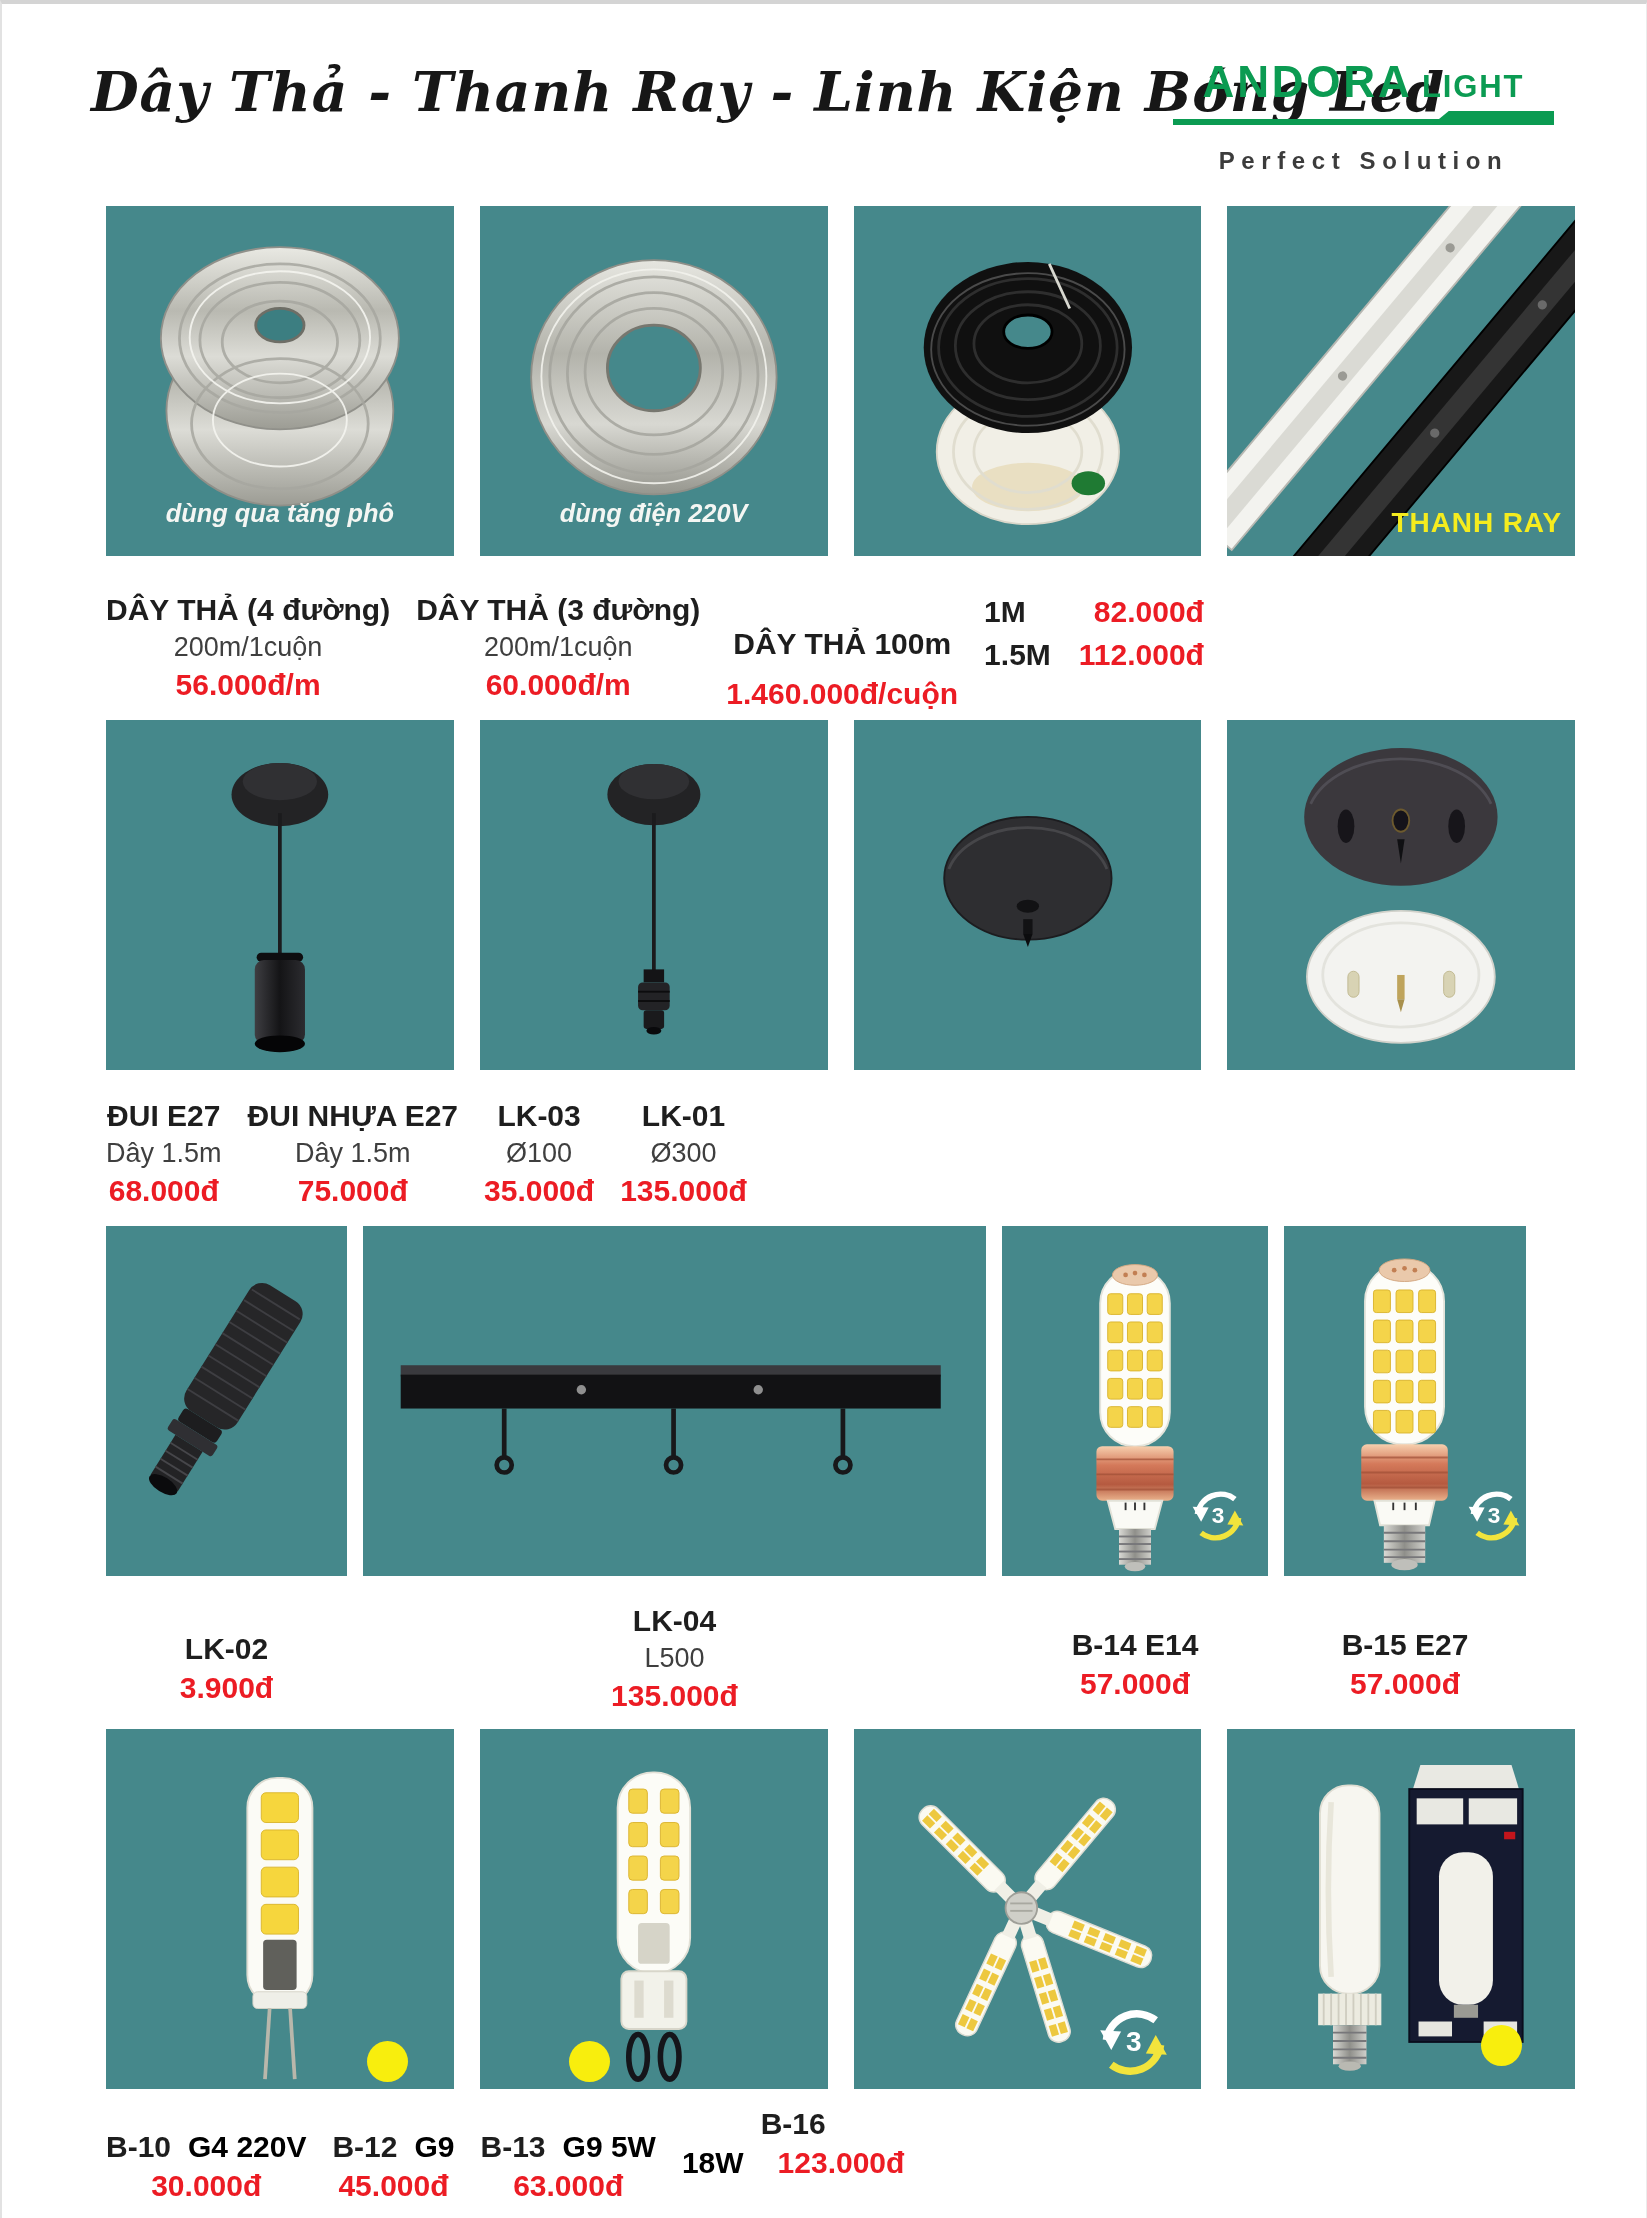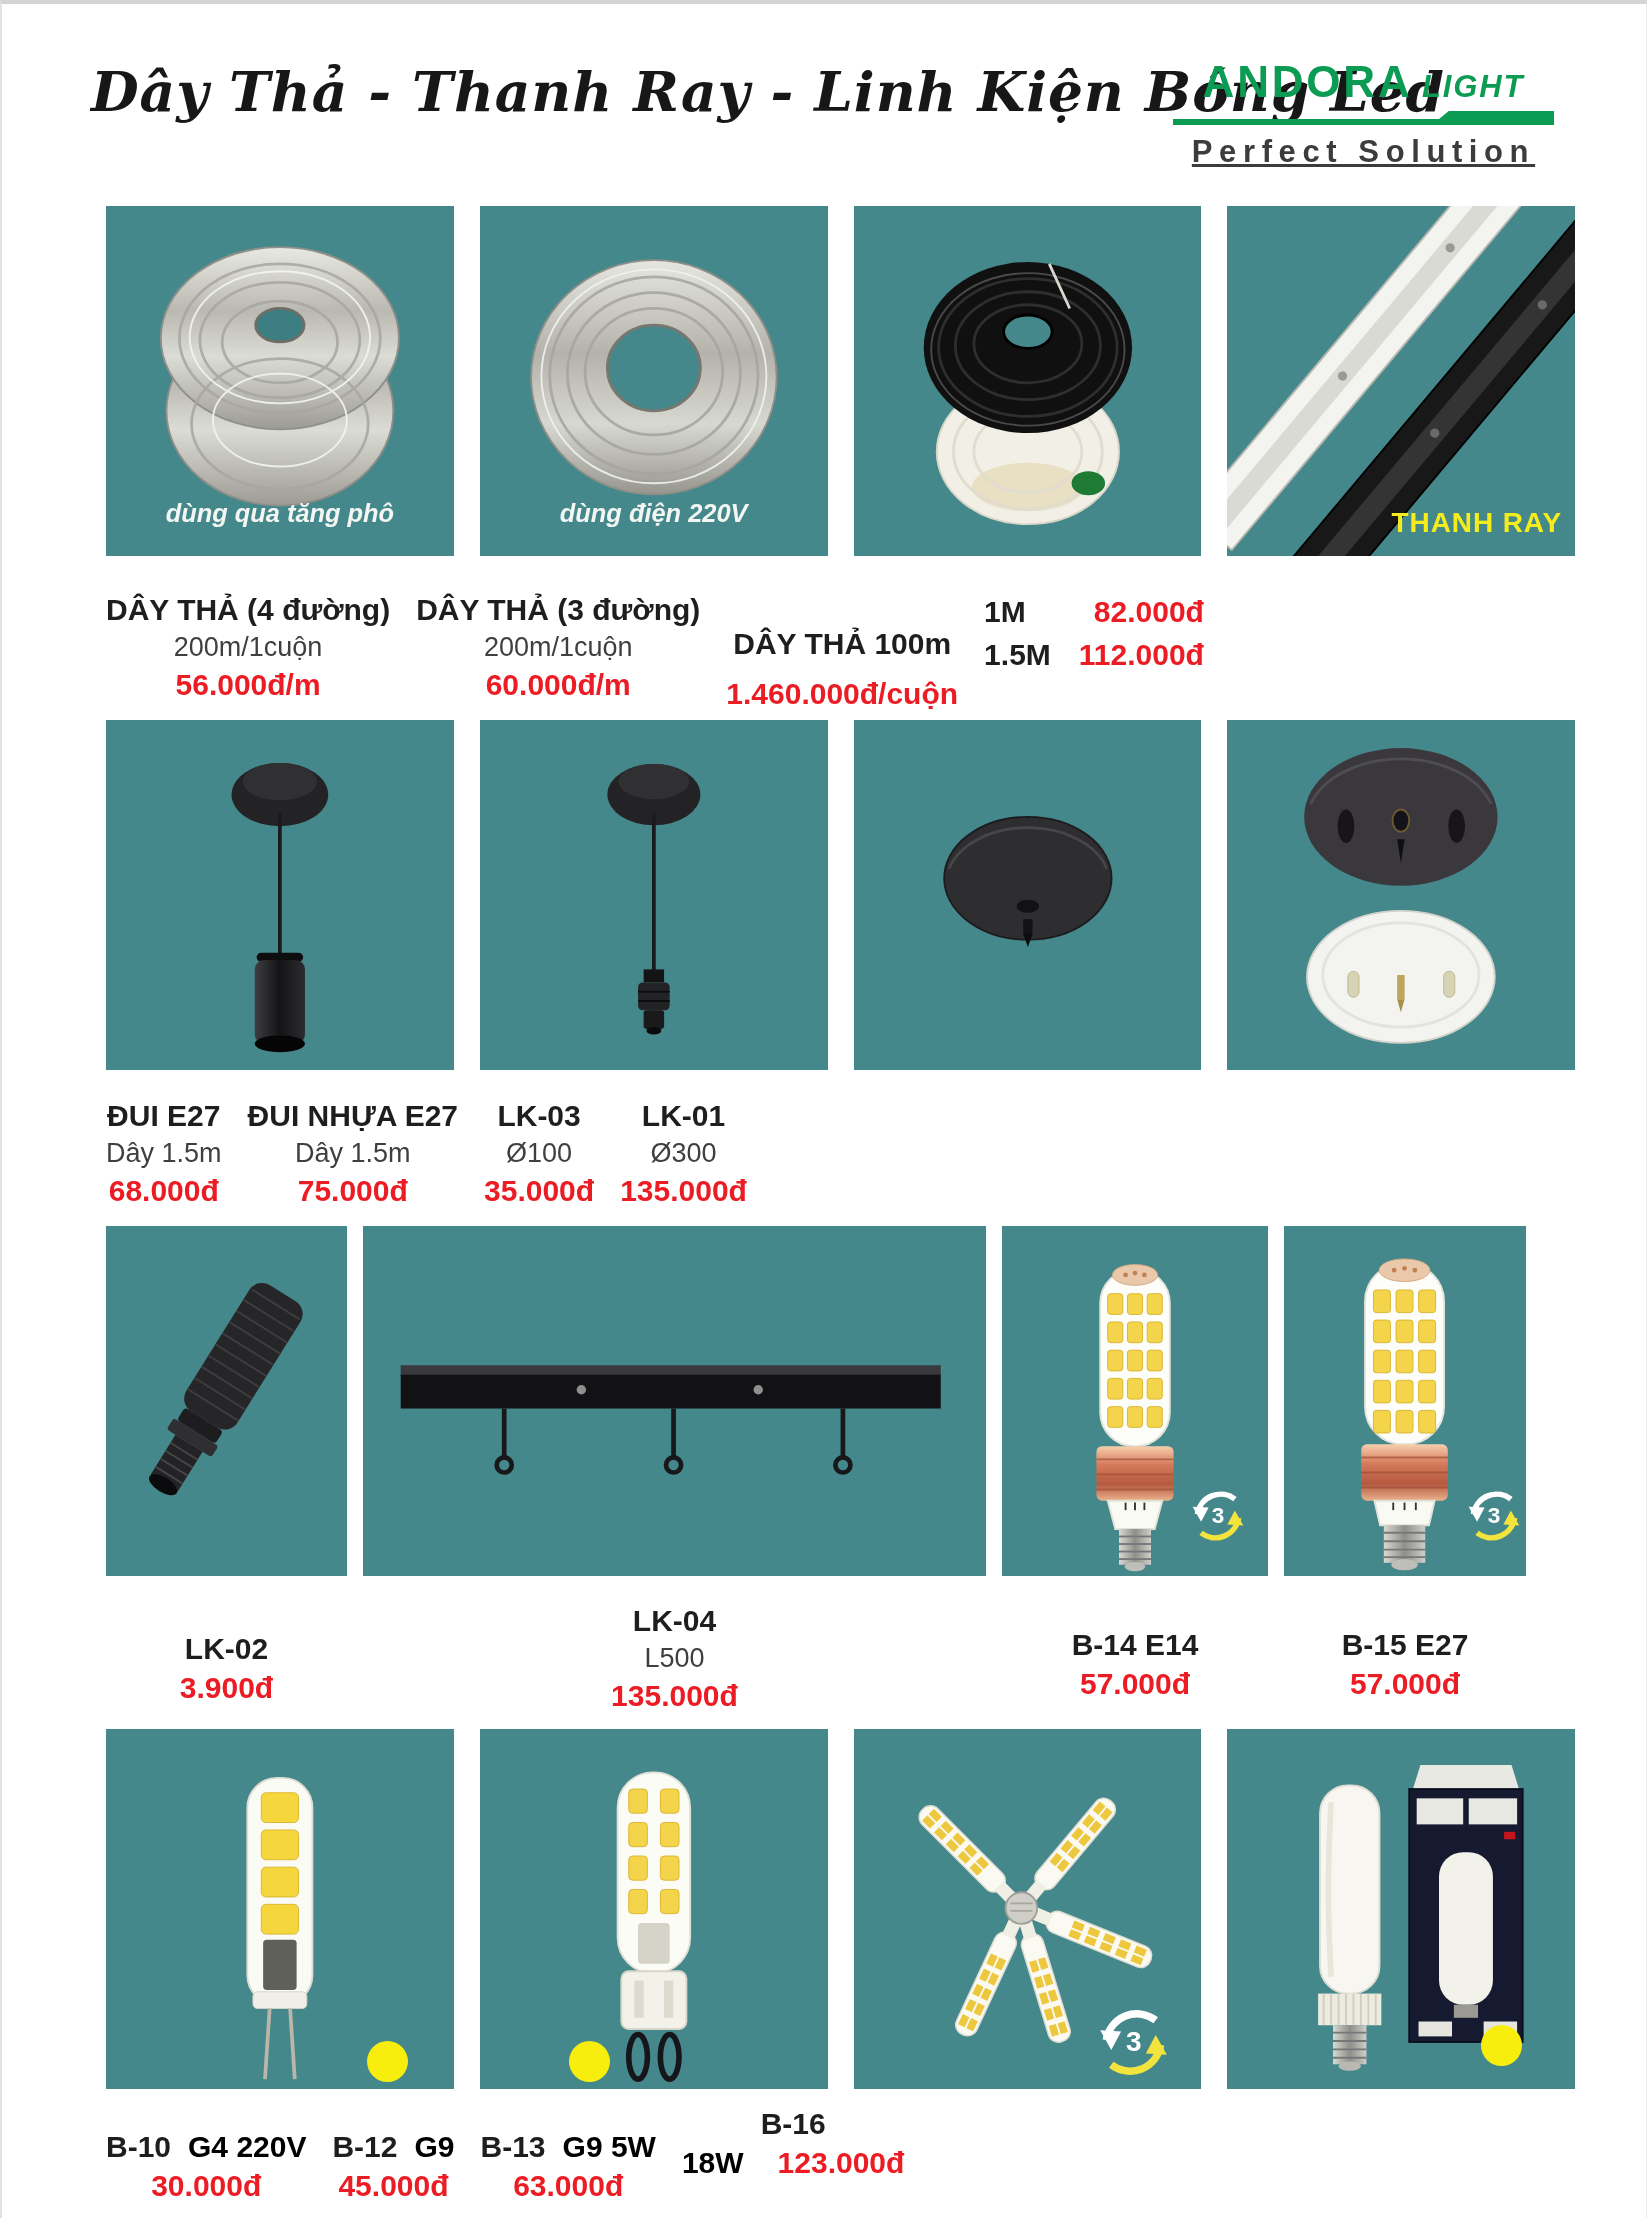--- a/index.html
+++ b/index.html
@@ -7,26 +7,26 @@
         border-top:4.7px solid #d4d4d4;border-left:2.8px solid #e2e2e2;border-right:2.8px solid #ececec;
         box-sizing:border-box;font-family:"Liberation Sans",sans-serif;overflow:hidden;}
   
   .header{position:relative;height:202px;}
   .script-title{position:absolute;left:89px;top:55px;width:1017px;text-align:center;
         font-family:"DejaVu Serif",serif;font-style:italic;font-weight:700;
         font-size:55px;color:#171717;letter-spacing:0.9px;white-space:nowrap;}
   .logo{position:absolute;right:92px;top:53px;width:381px;text-align:center;}
   .logo-line{display:flex;align-items:baseline;justify-content:center;}
   .brand-main{font-size:44px;font-weight:800;color:#0b9b52;letter-spacing:2.8px;}
-  .brand-sub{font-size:31px;font-weight:700;color:#0b9b52;letter-spacing:1.9px;margin-left:9.4px;font-style:italic;}
+  .brand-sub{font-size:31px;font-weight:700;color:#0b9b52;letter-spacing:1.9px;margin-left:9.4px;}
   .brand-bar{position:relative;height:14px;margin-top:3.8px;}
   .brand-bar .line{position:absolute;left:0;right:0;bottom:0;height:5.6px;background:#0b9b52;}
   .brand-bar .wedge{position:absolute;right:0;bottom:0;width:122px;height:14px;background:#0b9b52;
         clip-path:polygon(14% 0,100% 0,100% 100%,0 100%);}
-  .tagline{margin-top:9px;font-size:31px;font-weight:700;color:#3c3c3c;letter-spacing:6.6px;text-decoration:underline;}
+  .tagline{margin-top:22px;font-size:24px;font-weight:700;color:#3c3c3c;letter-spacing:6.6px;}
   
   .content{margin-left:104px;margin-right:71px;}
   .row{display:flex;}
   .g4{gap:26px;}
   .g4 .tile{flex:1;}
   .tile{position:relative;background:#45888b;overflow:hidden;}
   .h372{height:350px;} .h382{height:360px;}
   .tile svg{position:absolute;inset:0;width:100%;height:100%;display:block;}
   .r3{gap:16px;}
   .w1{width:241px;flex:none;} .w2{width:623px;flex:none;} .w3{width:266px;flex:none;} .w4{width:242px;flex:none;}

